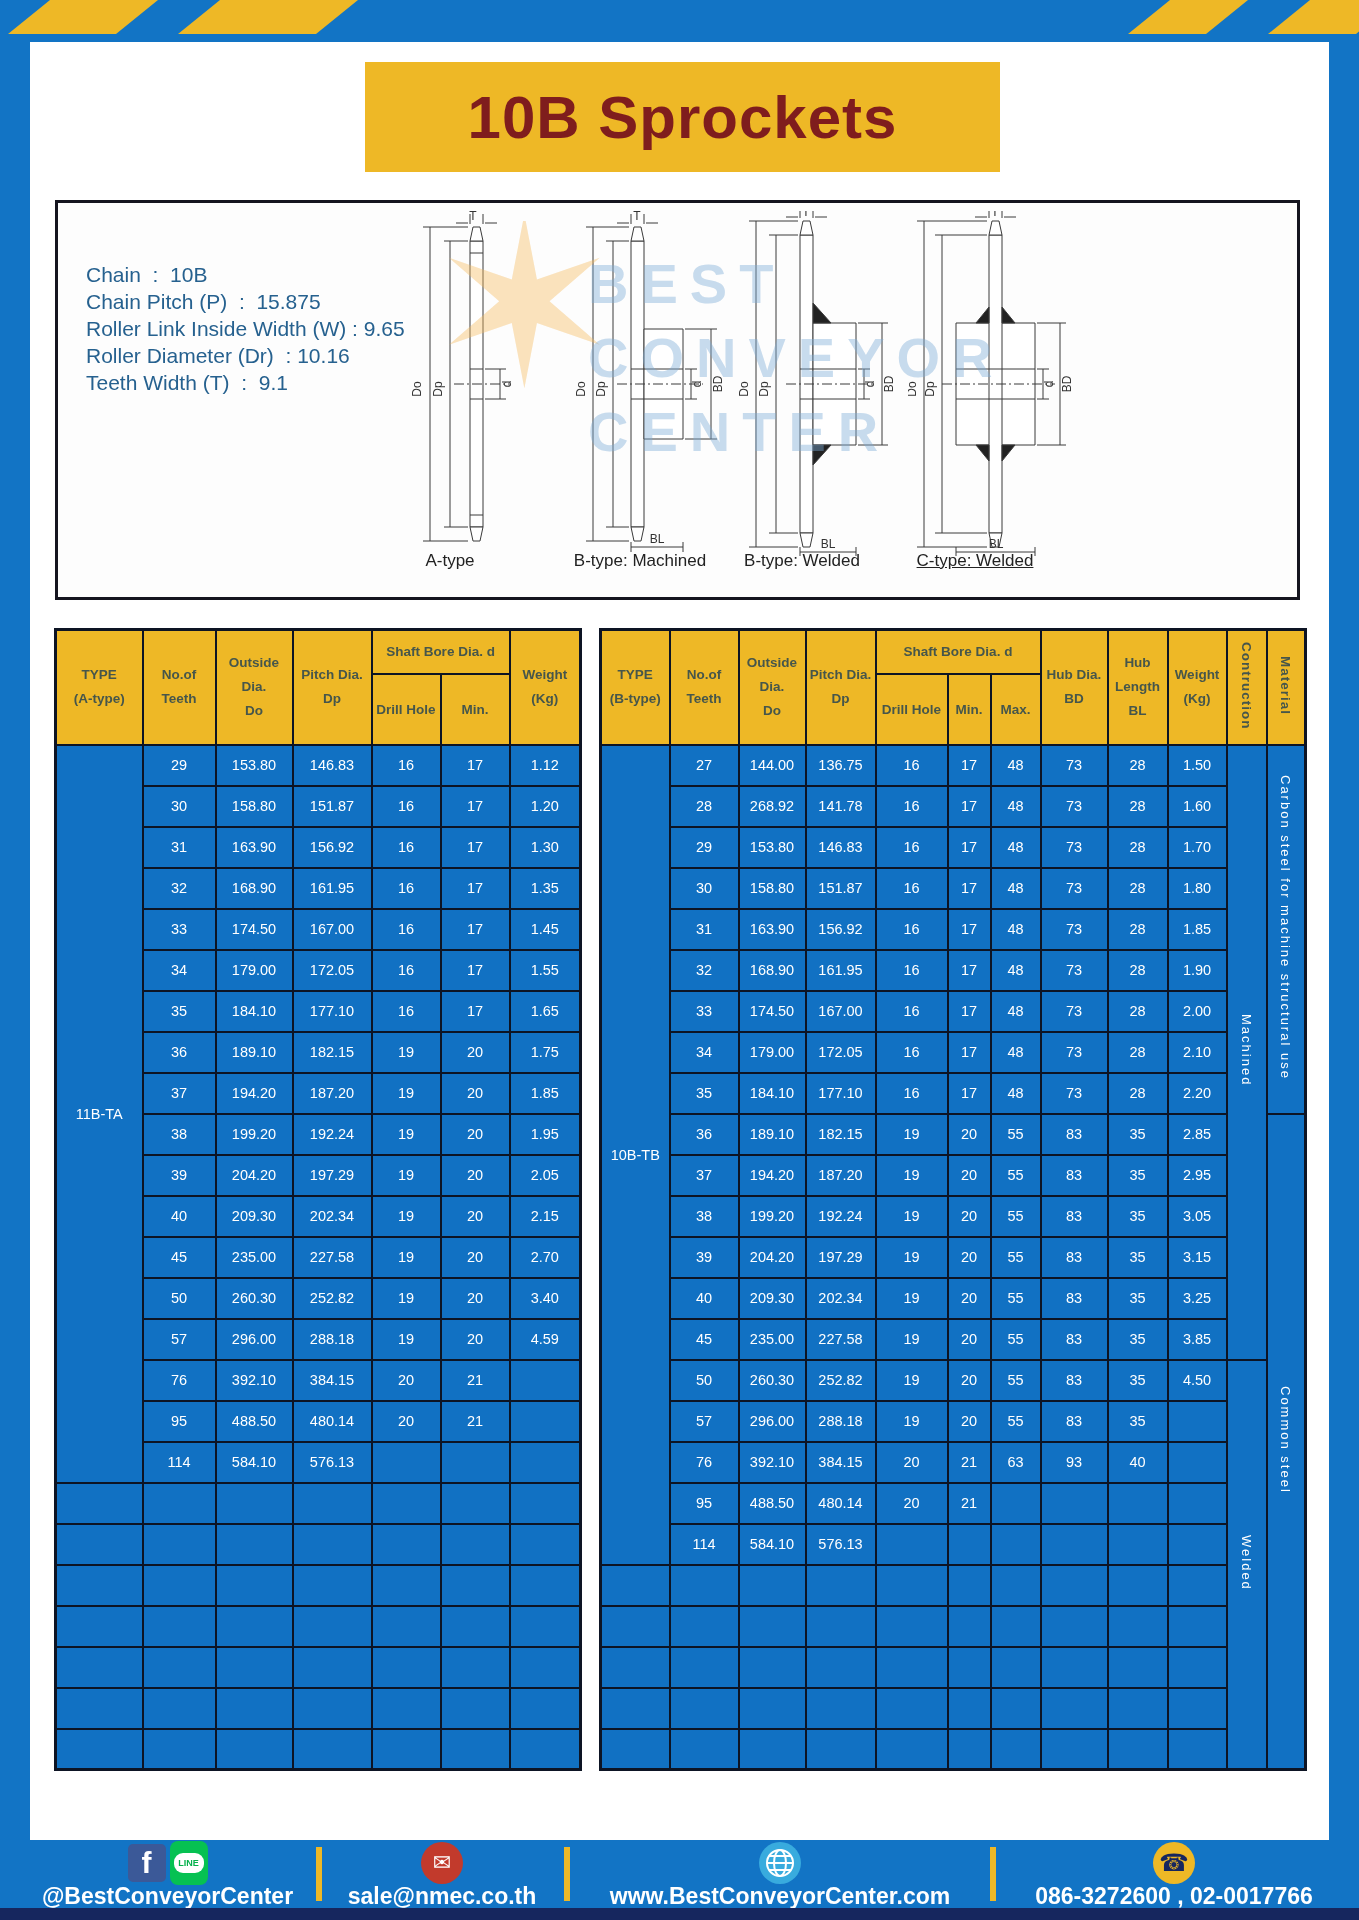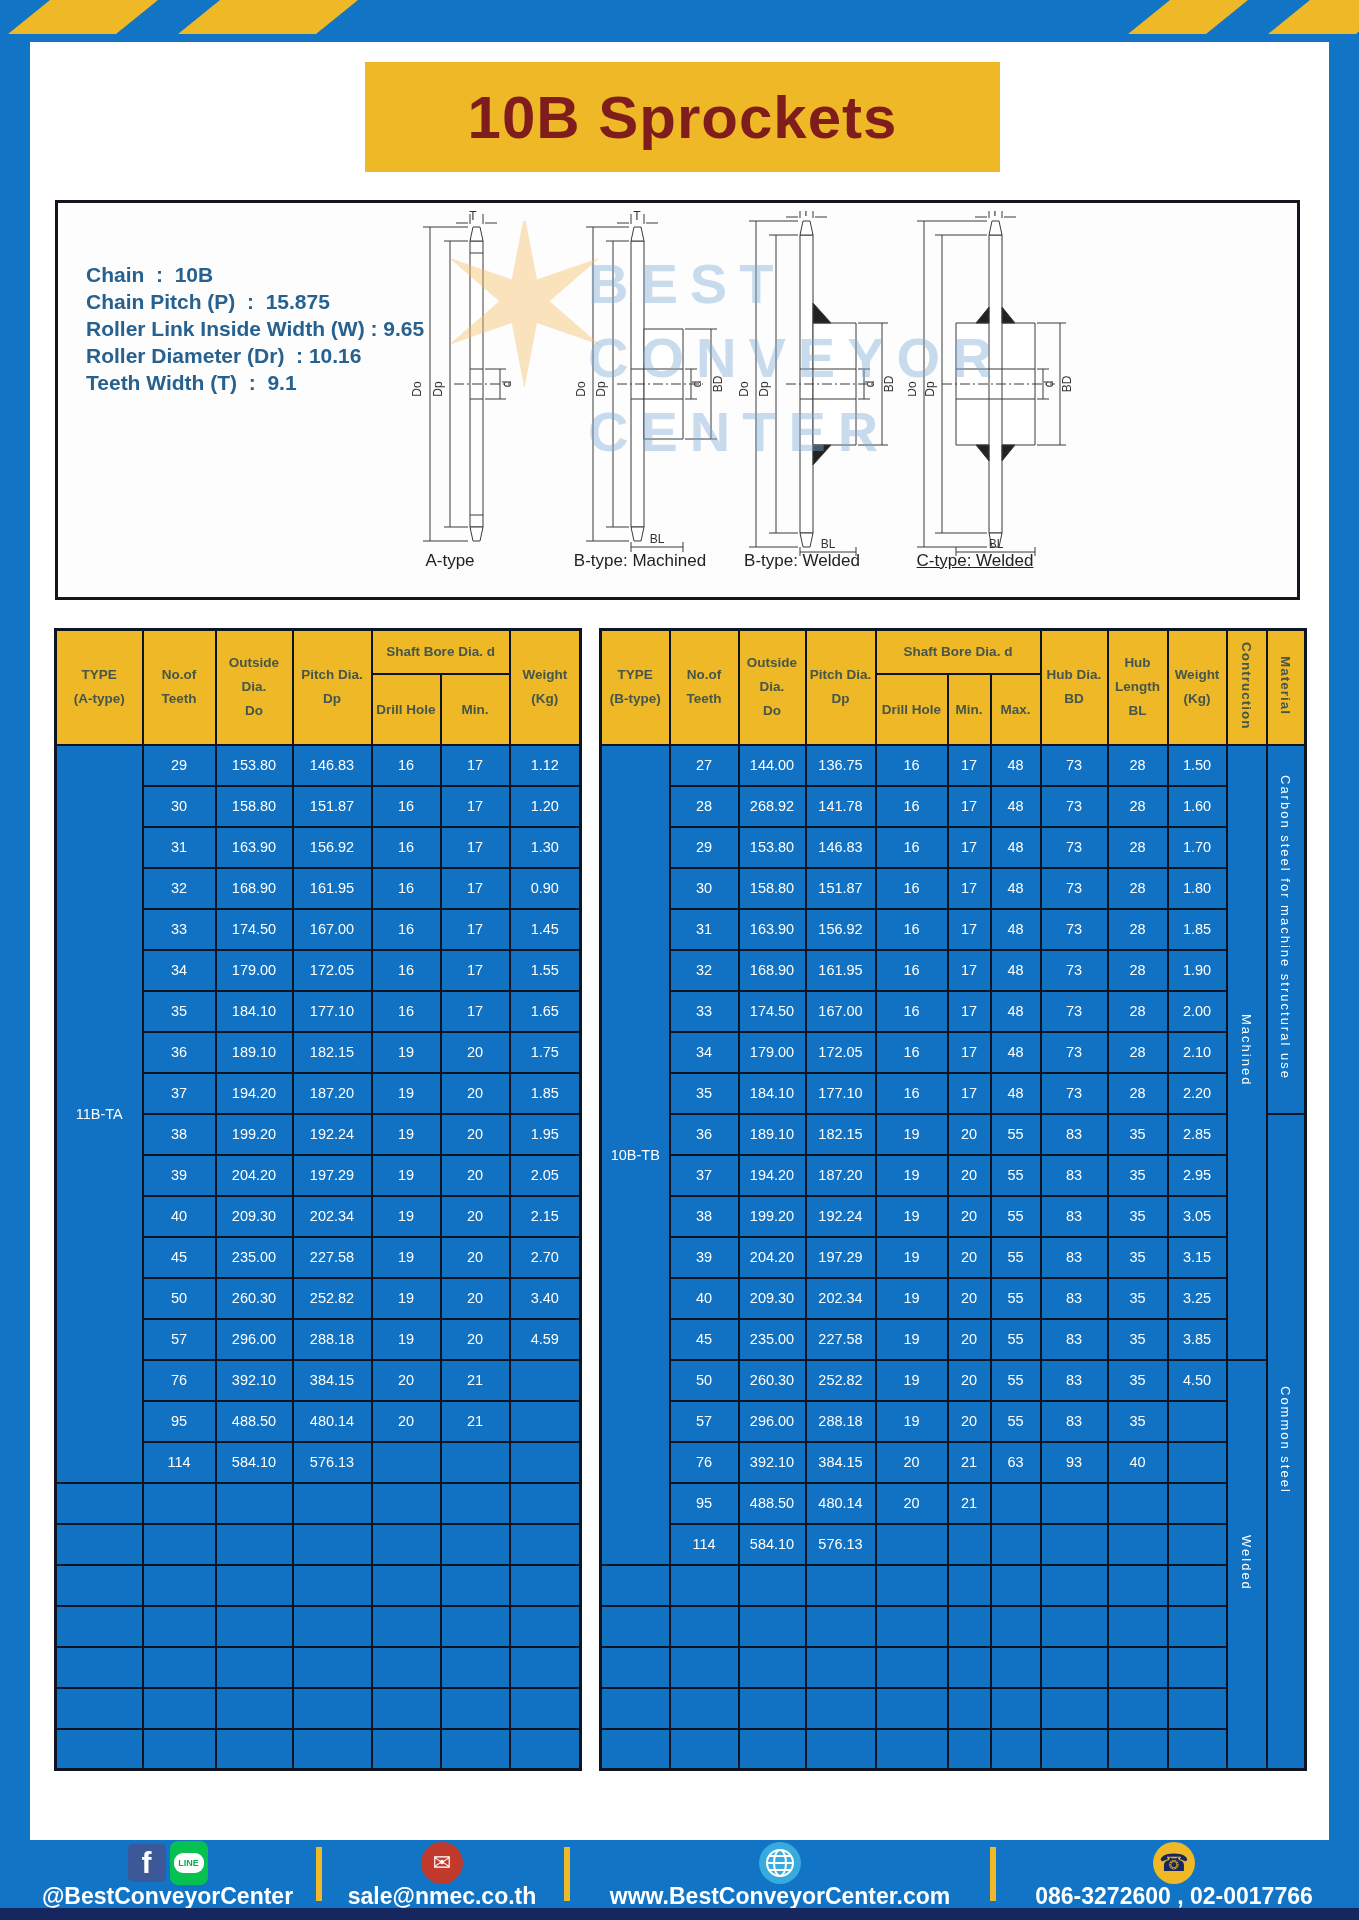--- a/index.html
+++ b/index.html
@@ -11,21 +11,21 @@
   .stripe{position:absolute;top:0;height:34px;background:#eeb826;
           clip-path:polygon(42px 0,100% 0,calc(100% - 42px) 100%,0 100%);}
   
   .title-box{position:absolute;left:365px;top:62px;width:635px;height:110px;background:#eeb826;
              display:flex;align-items:center;justify-content:center;}
   .title-box h1{margin:0;font-size:60px;font-weight:bold;color:#7f1d1d;letter-spacing:1px;}
   
   .panel{position:absolute;left:55px;top:200px;width:1245px;height:400px;background:#fdfdfd;
          border:3px solid #15151f;}
   .specs{position:absolute;left:28px;top:58px;z-index:6;}
-  .spec-line{font-size:21px;font-weight:bold;color:#26618f;line-height:27px;white-space:pre;}
+  .spec-line{font-size:21px;font-weight:normal;color:#26618f;line-height:27px;white-space:pre;}
   .watermark{position:absolute;left:370px;top:18px;width:610px;height:330px;z-index:5;pointer-events:none;overflow:hidden;}
   .wm-star{position:absolute;left:0;top:-30px;font-size:230px;color:rgba(245,186,90,0.40);line-height:1;}
   .wm-text{position:absolute;left:160px;top:26px;font-size:56px;font-weight:bold;letter-spacing:12px;
            color:rgba(125,172,214,0.42);line-height:74px;white-space:nowrap;}
   .diag{position:absolute;top:8px;z-index:2;}
   .dim-svg line,.dim-svg rect,.dim-svg polygon{vector-effect:non-scaling-stroke;}
   .dim-svg text{fill:#333;font-size:12px;font-family:"Liberation Sans",sans-serif;}
   .caption{position:absolute;top:348px;transform:translateX(-50%);font-size:17px;color:#222;z-index:6;white-space:nowrap;}
   
   table.sproc{position:absolute;border-collapse:collapse;table-layout:fixed;border:3px solid #0d1424;}
@@ -313,21 +313,21 @@
           <td>16</td>
           <td>17</td>
           <td>1.30</td>
         </tr>
         <tr>
           <td>32</td>
           <td>168.90</td>
           <td>161.95</td>
           <td>16</td>
           <td>17</td>
-          <td>0.90</td>
+          <td>1.35</td>
         </tr>
         <tr>
           <td>33</td>
           <td>174.50</td>
           <td>167.00</td>
           <td>16</td>
           <td>17</td>
           <td>1.45</td>
         </tr>
         <tr>

